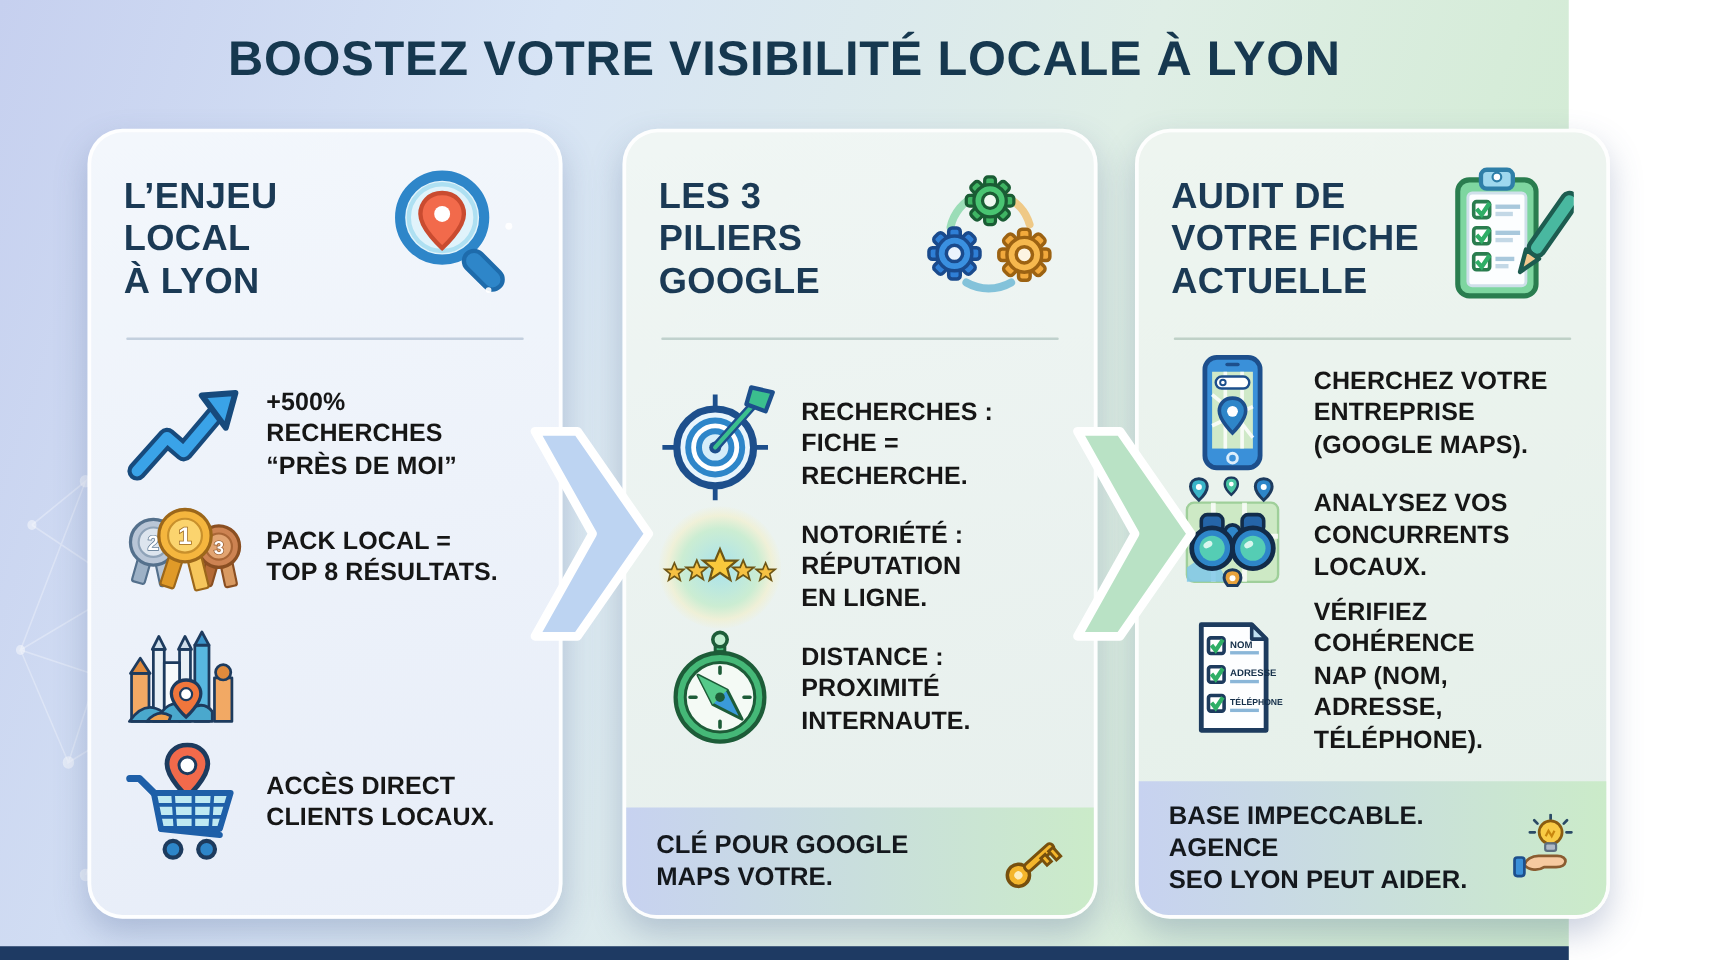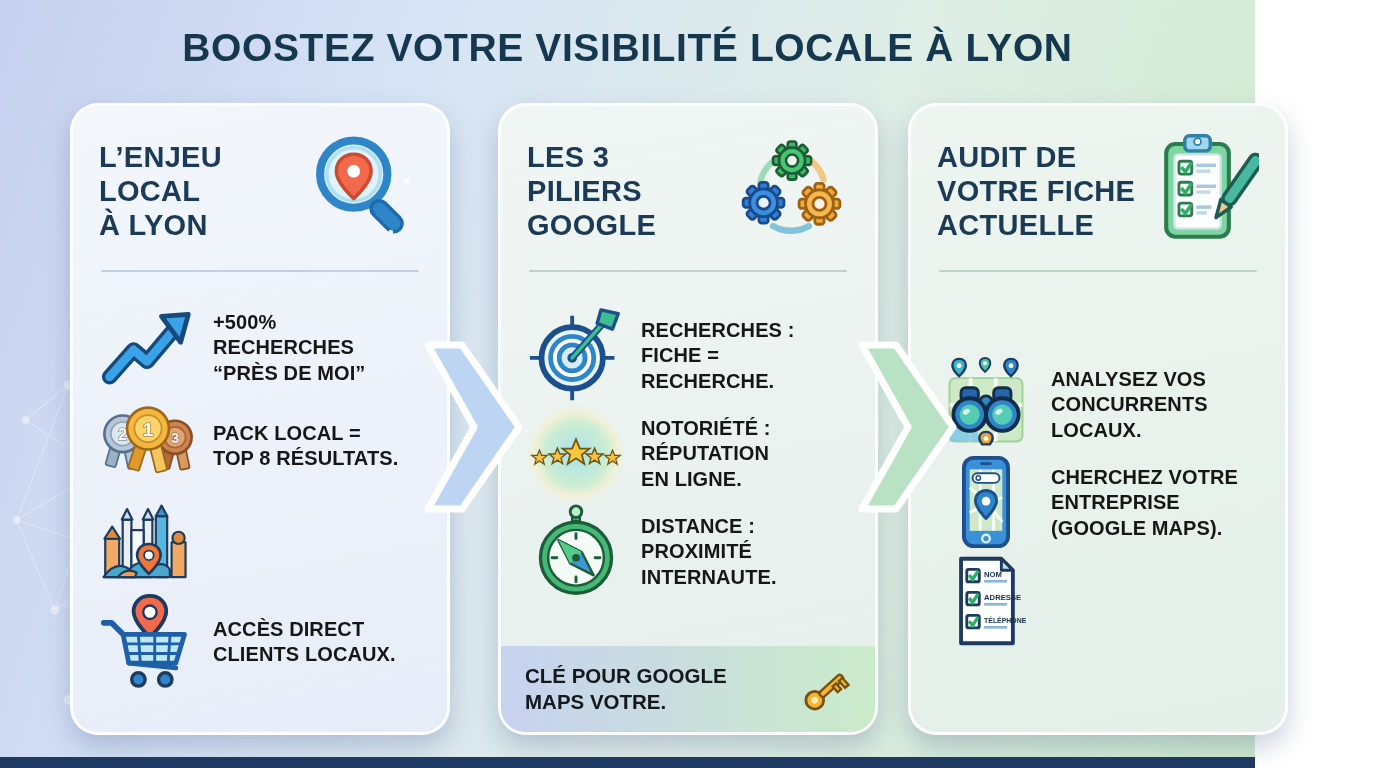--- a/index.html
+++ b/index.html
@@ -343,20 +343,39 @@
           </g>
         </svg>
       </span>
     </div>
     <div class="divider"></div>
     <div class="items">
 
       <div class="item">
         <span class="item-icon">
           <svg viewBox="0 0 100 100">
+            <rect x="27" y="3" width="46" height="92" rx="10" fill="#3a90d9" stroke="#1d4f8c" stroke-width="4"></rect>
+            <rect x="33" y="15" width="34" height="64" fill="#cfe9c8"></rect>
+            <path d="M33 60 L67 44 M33 34 L50 48 67 70 M44 15 L44 79 M58 15 L58 79" stroke="#fff" stroke-width="3" opacity=".85"></path>
+            <rect x="36" y="19" width="28" height="10" rx="5" fill="#fff" stroke="#1d4f8c" stroke-width="2"></rect>
+            <circle cx="42" cy="24" r="2.3" fill="none" stroke="#1d4f8c" stroke-width="1.6"></circle>
+            <path d="M50 37c-7 0-11 5-11 10.5C39 55.5 50 66 50 66s11-10.5 11-18.5C61 42 57 37 50 37z" fill="#2e86c9" stroke="#1d4f8c" stroke-width="3"></path>
+            <circle cx="50" cy="48" r="4.5" fill="#fff"></circle>
+            <circle cx="50" cy="87" r="4" fill="none" stroke="#dceefc" stroke-width="2.5"></circle>
+            <rect x="44" y="7.5" width="12" height="3" rx="1.5" fill="#1d4f8c"></rect>
+          </svg>
+        </span>
+        <p class="item-text">CHERCHEZ VOTRE
+ENTREPRISE
+(GOOGLE MAPS).</p>
+      </div>
+
+      <div class="item">
+        <span class="item-icon">
+          <svg viewBox="0 0 100 100">
             <rect x="12" y="22" width="76" height="66" rx="6" fill="#cde9c5" stroke="#9fcf9a" stroke-width="2"></rect>
             <path d="M12 50 H88 M34 22 V88 M60 22 V88" stroke="#fff" stroke-width="4" opacity=".8"></path>
             <polygon points="12,76 32,62 46,88 12,88" fill="#7fc7e8" opacity=".85"></polygon>
             <path d="M22 2c-4.5 0-7 3-7 6.5 0 5 7 11.5 7 11.5s7-6.5 7-11.5C29 5 26.5 2 22 2z" fill="#3ab5c9" stroke="#1d3b5e" stroke-width="2.5"></path>
               <circle cx="22" cy="9" r="2.5" fill="#fff"></circle>
             <path d="M49 1c-3.5 0-5.5 2.5-5.5 5.5 0 4 5.5 9 5.5 9s5.5-5 5.5-9C54.5 3.5 52.5 1 49 1z" fill="#49c4a2" stroke="#1d3b5e" stroke-width="2"></path>
               <circle cx="49" cy="6.5" r="2" fill="#fff"></circle>
             <path d="M76 2c-4.5 0-7 3-7 6.5 0 5 7 11.5 7 11.5s7-6.5 7-11.5C83 5 80.5 2 76 2z" fill="#2e86c9" stroke="#1d3b5e" stroke-width="2.5"></path>
               <circle cx="76" cy="9" r="2.5" fill="#fff"></circle>
             <rect x="24" y="32" width="18" height="15" rx="5" fill="#2565a8" stroke="#122c4a" stroke-width="3"></rect>
@@ -373,59 +392,59 @@
           </svg>
         </span>
         <p class="item-text">ANALYSEZ VOS
 CONCURRENTS
 LOCAUX.</p>
       </div>
 
       <div class="item">
         <span class="item-icon">
           <svg viewBox="0 0 100 100">
-            <rect x="27" y="3" width="46" height="92" rx="10" fill="#3a90d9" stroke="#1d4f8c" stroke-width="4"></rect>
-            <rect x="33" y="15" width="34" height="64" fill="#cfe9c8"></rect>
-            <path d="M33 60 L67 44 M33 34 L50 48 67 70 M44 15 L44 79 M58 15 L58 79" stroke="#fff" stroke-width="3" opacity=".85"></path>
-            <rect x="36" y="19" width="28" height="10" rx="5" fill="#fff" stroke="#1d4f8c" stroke-width="2"></rect>
-            <circle cx="42" cy="24" r="2.3" fill="none" stroke="#1d4f8c" stroke-width="1.6"></circle>
-            <path d="M50 37c-7 0-11 5-11 10.5C39 55.5 50 66 50 66s11-10.5 11-18.5C61 42 57 37 50 37z" fill="#2e86c9" stroke="#1d4f8c" stroke-width="3"></path>
-            <circle cx="50" cy="48" r="4.5" fill="#fff"></circle>
-            <circle cx="50" cy="87" r="4" fill="none" stroke="#dceefc" stroke-width="2.5"></circle>
-            <rect x="44" y="7.5" width="12" height="3" rx="1.5" fill="#1d4f8c"></rect>
-          </svg>
-        </span>
-        <p class="item-text">CHERCHEZ VOTRE
-ENTREPRISE
-(GOOGLE MAPS).</p>
-      </div>
-
-      <div class="item">
-        <span class="item-icon">
-          <svg viewBox="0 0 100 100">
             <path d="M24 6 h42 l12 12 v76 h-54 z" fill="#fdfeff" stroke="#1d3b5e" stroke-width="4" stroke-linejoin="round"></path>
             <path d="M66 6 l12 12 h-12 z" fill="#bfe0f2" stroke="#1d3b5e" stroke-width="3" stroke-linejoin="round"></path>
             <g>
               <rect x="30" y="17" width="13" height="13" rx="2" fill="#fff" stroke="#1d3b5e" stroke-width="3"></rect>
               <path d="M32.5 23 l3.5 4.5 6 -9" fill="none" stroke="#2fae66" stroke-width="3.5"></path>
               <text x="48" y="25" font-size="8" font-weight="bold" fill="#16304a">NOM</text>
               <rect x="48" y="28" width="24" height="2.8" fill="#8ab6d8"></rect>
               <rect x="30" y="41" width="13" height="13" rx="2" fill="#fff" stroke="#1d3b5e" stroke-width="3"></rect>
               <path d="M32.5 47 l3.5 4.5 6 -9" fill="none" stroke="#2fae66" stroke-width="3.5"></path>
               <text x="48" y="49" font-size="8" font-weight="bold" fill="#16304a">ADRESSE</text>
               <rect x="48" y="52" width="24" height="2.8" fill="#8ab6d8"></rect>
               <rect x="30" y="65" width="13" height="13" rx="2" fill="#fff" stroke="#1d3b5e" stroke-width="3"></rect>
               <path d="M32.5 71 l3.5 4.5 6 -9" fill="none" stroke="#2fae66" stroke-width="3.5"></path>
               <text x="48" y="73" font-size="7.2" font-weight="bold" fill="#16304a">TÉLÉPHONE</text>
               <rect x="48" y="76" width="24" height="2.8" fill="#8ab6d8"></rect>
             </g>
           </svg>
         </span>
-      </div>
-
+        <p class="item-text">VÉRIFIEZ COHÉRENCE
+NAP (NOM, ADRESSE,
+TÉLÉPHONE).</p>
+      </div>
+
+    </div>
+    <div class="card-footer">
+      <p class="footer-text">BASE IMPECCABLE. AGENCE
+SEO LYON PEUT AIDER.</p>
+      <span class="footer-icon">
+        <svg viewBox="0 0 64 64">
+          <g stroke="#2a4a66" stroke-width="2.5" stroke-linecap="round">
+            <path d="M36 1 v4 M21 6 l3 3 M51 6 l-3 3 M17 17 h4.5 M50.5 17 h4.5"></path>
+          </g>
+          <circle cx="36" cy="17" r="10.5" fill="#f8ca45" stroke="#8a5c10" stroke-width="2.5"></circle>
+          <path d="M31.5 20.5 l2.5 -5 3 5 2.5 -5" stroke="#c8860e" stroke-width="2" fill="none"></path>
+          <rect x="31" y="27" width="10" height="7" rx="2" fill="#aeb9c6" stroke="#5c6e80" stroke-width="2"></rect>
+          <path d="M12 47 c1 -5 7 -8.5 13 -8.5 h17 c5 0 8 2.5 7.5 5.5 c-0.5 3 -4 4.8 -8.5 4.8 h-11 c-5 3.5 -14 3 -18 -1.8 z" fill="#f6caa0" stroke="#8a5c30" stroke-width="2.5" stroke-linejoin="round"></path>
+          <rect x="3" y="40" width="9" height="17" rx="2.5" fill="#3a90d9" stroke="#1d4f8c" stroke-width="2.5"></rect>
+        </svg>
+      </span>
     </div>
   </section>
 
   <svg class="arrow arrow1" viewBox="0 0 102 178">
     <polygon points="6,7 40,7 97,89 40,171 6,171 52,89" fill="#bdd4f2" stroke="#ffffff" stroke-width="7" stroke-linejoin="round"></polygon>
   </svg>
   <svg class="arrow arrow2" viewBox="0 0 102 178">
     <polygon points="6,7 40,7 97,89 40,171 6,171 52,89" fill="#b9e2c5" stroke="#ffffff" stroke-width="7" stroke-linejoin="round"></polygon>
   </svg>
 

